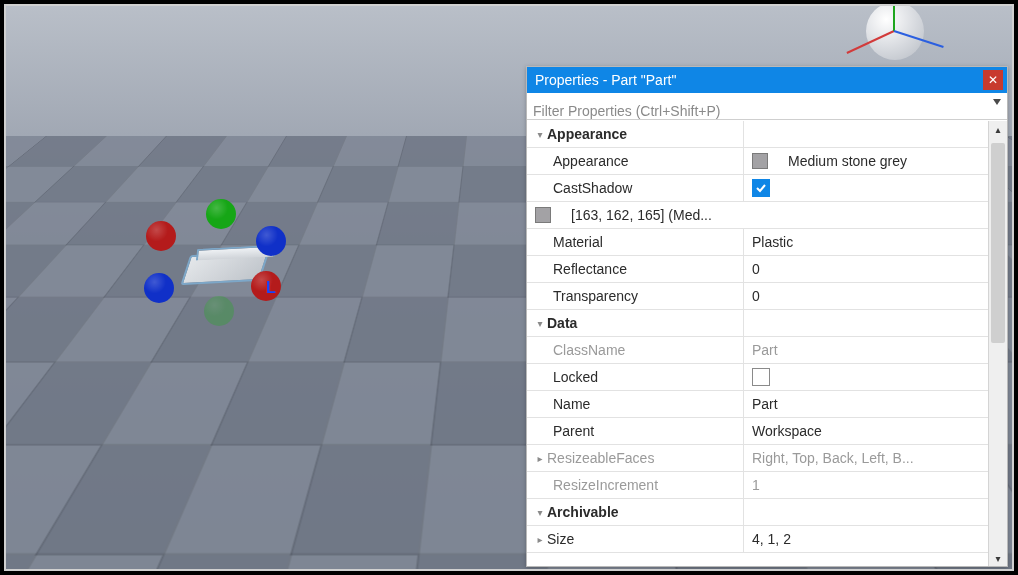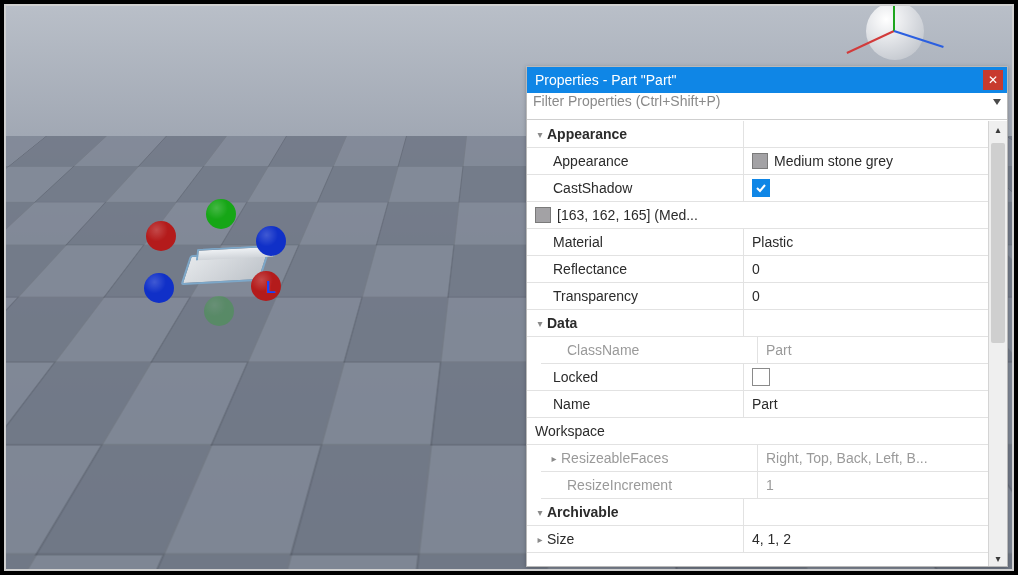--- a/index.html
+++ b/index.html
@@ -28,30 +28,30 @@
   .axis-widget{position:absolute;right:56px;top:-24px;width:120px;height:80px;}
   .axis-ball{position:absolute;left:30px;top:20px;width:58px;height:58px;border-radius:50%;background:radial-gradient(circle at 35% 30%,#fff,#d6d9de 55%,#b6bbc3);}
   .axis-line{position:absolute;width:52px;height:2px;transform-origin:0 50%;}
   .ax-r{background:#d23b3b;left:58px;top:48px;transform:rotate(155deg);}
   .ax-g{background:#1ea61e;left:58px;top:48px;transform:rotate(-90deg);}
   .ax-b{background:#2b5fe0;left:58px;top:48px;transform:rotate(18deg);}
   
   .panel{position:absolute;right:4px;top:60px;width:480px;bottom:2px;background:#fff;border:1px solid #b9b9b9;box-shadow:0 1px 4px rgba(0,0,0,.25);}
   .title{height:26px;background:#0f86e6;color:#fff;font-size:14px;display:flex;align-items:center;padding:0 8px;position:relative;}
   .close{position:absolute;right:4px;top:3px;width:20px;height:20px;background:#c83a2e;color:#fff;display:flex;align-items:center;justify-content:center;font-size:12px;cursor:pointer;}
-  .filter{height:26px;border-bottom:1px solid #cfcfcf;display:flex;align-items:flex-start;padding:0 6px;color:#8a8a8a;position:relative;}
+  .filter{height:26px;border-bottom:1px solid #cfcfcf;display:flex;align-items:flex-end;padding:0 6px;color:#8a8a8a;position:relative;}
   .filter .dd{position:absolute;right:6px;top:6px;width:0;height:0;border-left:4px solid transparent;border-right:4px solid transparent;border-top:6px solid #4a4a4a;cursor:pointer;}
   .rows{position:absolute;top:54px;bottom:0;left:0;right:18px;overflow:hidden;}
   .row{display:flex;height:26px;align-items:center;border-bottom:1px solid #e2e2e2;}
   .labelcell{flex:0 0 216px;display:flex;align-items:center;border-right:1px solid #e2e2e2;height:100%;}
-  .valuecell{flex:1;padding-left:8px;display:flex;align-items:center;gap:6px;white-space:nowrap;overflow:hidden;text-overflow:ellipsis;}
+  .valuecell{flex:1;padding-left:8px;display:flex;align-items:center;gap:20px;white-space:nowrap;overflow:hidden;text-overflow:ellipsis;}
   .chev{width:14px;display:inline-flex;justify-content:center;color:#8a8a8a;font-size:10px;margin-left:6px;cursor:pointer;}
   .indent{width:26px;}
   .secname{font-weight:700;}
-  .dim{color:#9a9a9a;margin-left:14px;}
+  .dim{color:#9a9a9a;}
   .swatch{width:14px;height:14px;background:#a3a2a5;border:1px solid #7a7a7a;}
   .chk{width:16px;height:16px;border:1px solid #8a8a8a;display:inline-flex;align-items:center;justify-content:center;background:#fff;}
   .chk.on{background:#0f86e6;border-color:#0f86e6;color:#fff;}
   .chk svg{width:12px;height:12px;}
   .vscroll{position:absolute;right:0;top:54px;bottom:0;width:18px;background:#efefef;border-left:1px solid #d4d4d4;}
   .vup,.vdn{position:absolute;left:0;width:18px;height:16px;display:flex;align-items:center;justify-content:center;color:#3a3a3a;font-size:10px;cursor:pointer;}
   .vup{top:0;} .vdn{bottom:0;}
   .vthumb{position:absolute;left:2px;right:2px;top:22px;height:200px;background:#cfcfcf;border-radius:2px;}
 </style>
 </head>
@@ -197,20 +197,24 @@
         <div class="labelcell">
             <span class="indent"></span>
             <span>Name</span>
           </div>
         <div class="valuecell">
             <span>Part</span>
           </div>
       </div>
 
       <div class="row">
+        <div class="labelcell">
+            <span class="indent"></span>
+            <span>Parent</span>
+          </div>
         <div class="valuecell">
             <span>Workspace</span>
           </div>
       </div>
 
       <div class="row dim">
         <div class="labelcell">
             <span class="chev">▸</span>
             <span>ResizeableFaces</span>
           </div>

